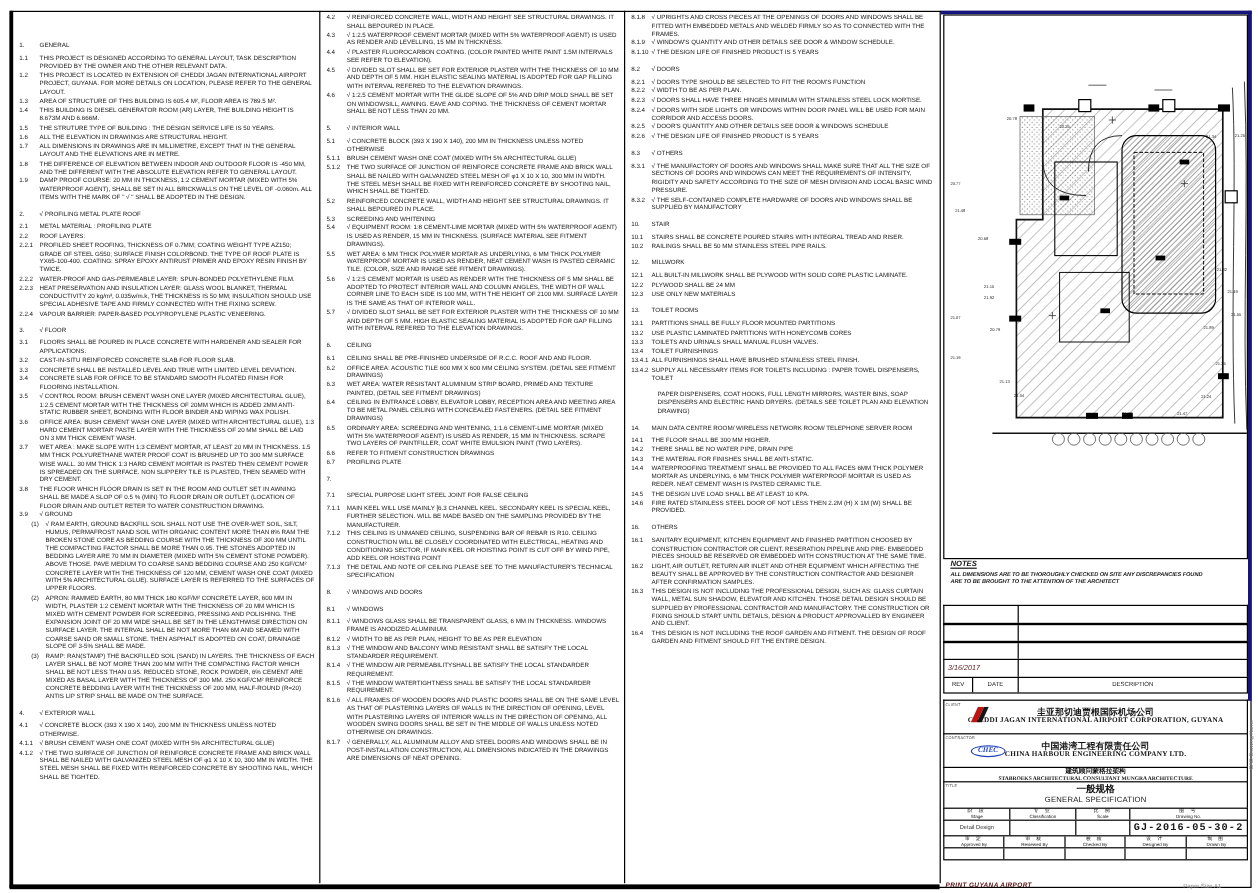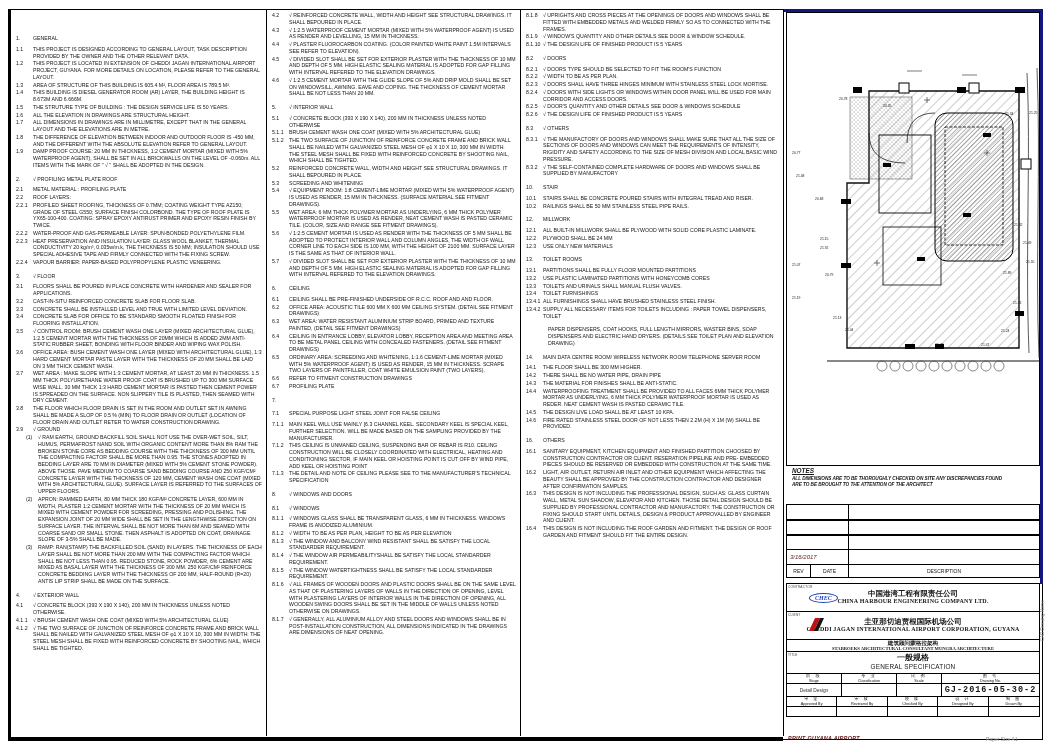--- a/index.html
+++ b/index.html
@@ -670,37 +670,37 @@
           <div class="c2"></div>
         </div>
       <div class="rev-head">
         <div class="rh-rev">REV</div>
         <div class="rh-date">DATE</div>
         <div class="rh-desc">DESCRIPTION</div>
       </div>
     </div>
 
     <div class="tb">
-      <div class="tb-row row-contractor">
-        <span class="tb-label">CONTRACTOR</span>
-        <span class="logo-abs chec">CHEC</span>
-        <div class="cn">中国港湾工程有限责任公司</div>
-        <div class="en">CHINA HARBOUR ENGINEERING COMPANY LTD.</div>
-      </div>
       <div class="tb-row row-client">
         <span class="tb-label">CLIENT</span>
         <span class="logo-abs">
           <svg width="16" height="13" viewBox="0 0 16 13">
               <polygon points="0,13 6,0 11,0 5,13" fill="#c11212"></polygon>
               <polygon points="5,13 11,0 15,0 9,13" fill="#161616"></polygon>
             </svg>
         </span>
         <div class="cn">圭亚那切迪贾根国际机场公司</div>
         <div class="en">CHEDDI JAGAN INTERNATIONAL AIRPORT CORPORATION, GUYANA</div>
       </div>
+      <div class="tb-row row-contractor">
+        <span class="tb-label">CONTRACTOR</span>
+        <span class="logo-abs chec">CHEC</span>
+        <div class="cn">中国港湾工程有限责任公司</div>
+        <div class="en">CHINA HARBOUR ENGINEERING COMPANY LTD.</div>
+      </div>
       <div class="tb-row row-consultant">
         <div class="cn">建筑顾问蒙格拉架构</div>
         <div class="en">STABROEKS ARCHITECTURAL CONSULTANT MUNGRA ARCHITECTURE</div>
       </div>
       <div class="tb-row row-title">
         <span class="tb-label">TITLE</span>
         <div class="cn">一般规格</div>
         <div class="en">GENERAL SPECIFICATION</div>
       </div>
       <div class="g-row g1">

